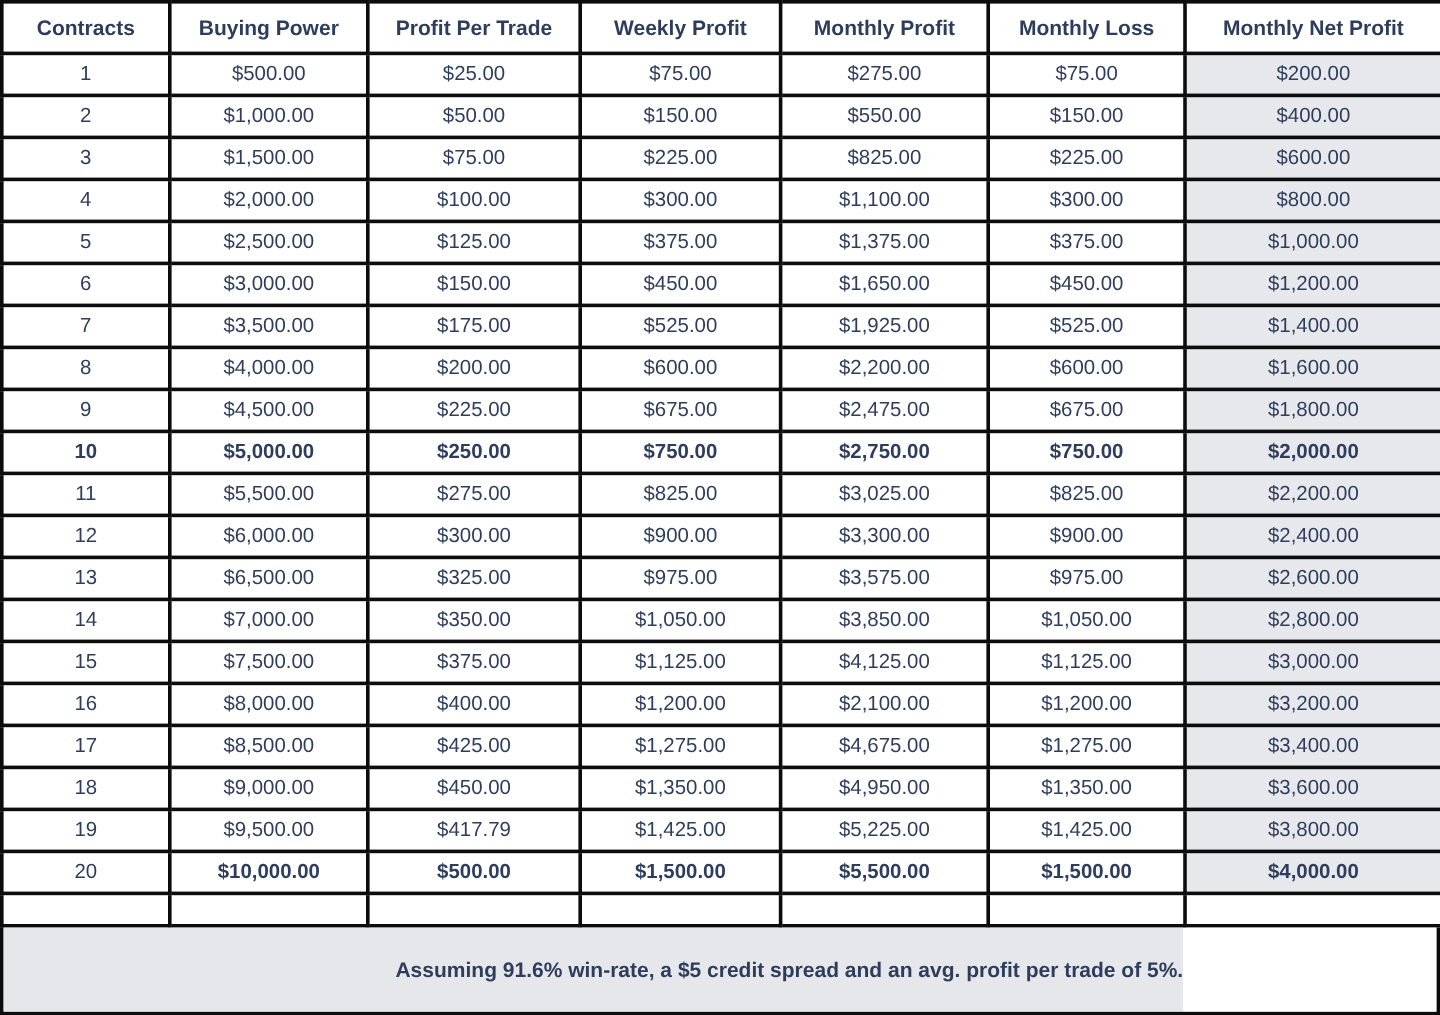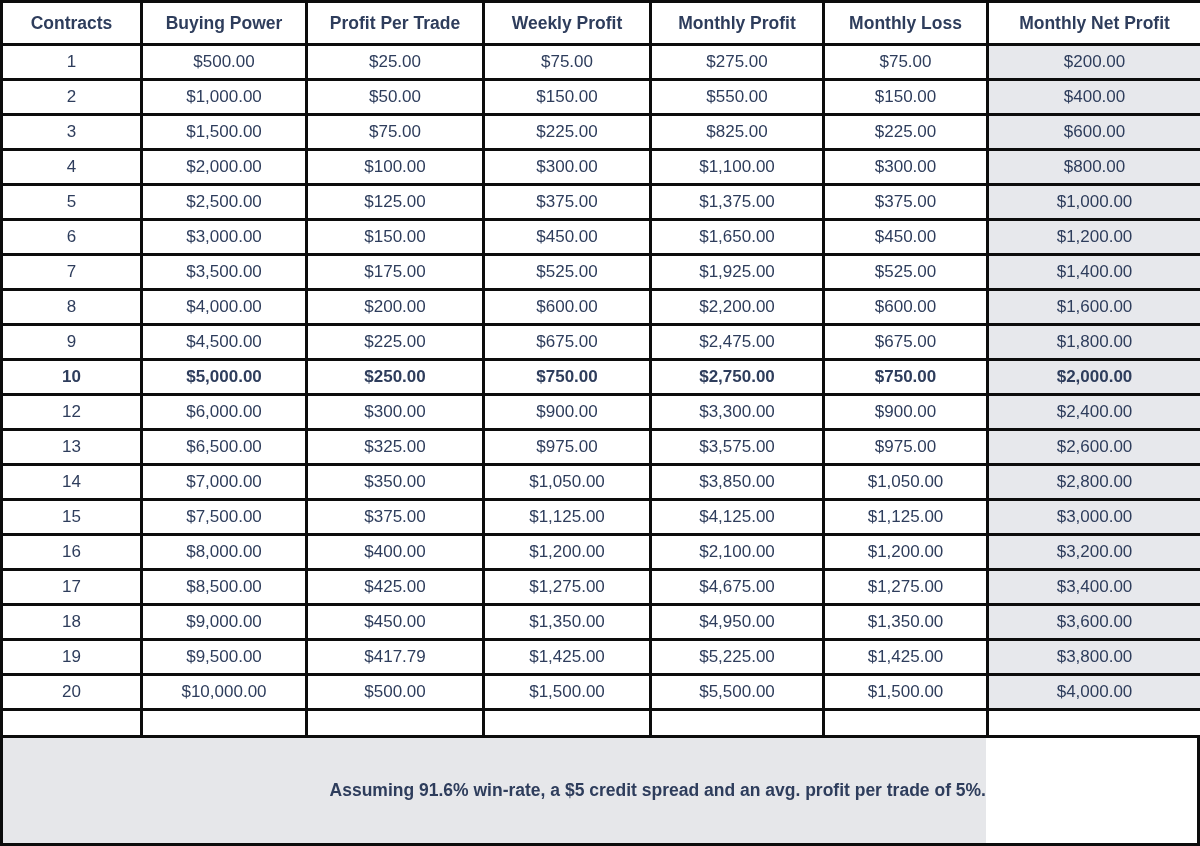--- a/index.html
+++ b/index.html
@@ -29,21 +29,21 @@
     padding:0 4px;overflow:hidden;white-space:nowrap;
   }
   thead tr{height:43px;}
   tbody tr{height:35px;}
   tbody tr.empty-row{height:27px;}
   th{font-weight:700;background:#fff;font-size:17.5px;}
   td{font-weight:400;background:#fff;}
   td.net{background:var(--net-bg);}
   tr.empty-row td.net{background:#fff;}
   tr.bold-all td{font-weight:700;}
-  tr.bold-values td:not(:first-child){font-weight:400;}
+  tr.bold-values td:not(:first-child){font-weight:700;}
   .footer{
     flex:1;display:flex;
     border:3px solid var(--line);border-top:none;
   }
   .footnote-cell{
     width:983px;flex:0 0 983px;background:var(--foot-bg);
     display:flex;align-items:center;justify-content:flex-end;
   }
   .footnote-text{
     font-size:17.5px;font-weight:700;color:var(--navy);
@@ -160,20 +160,29 @@
         <tr class="bold-all">
           <td>10</td>
           <td>$5,000.00</td>
           <td>$250.00</td>
           <td>$750.00</td>
           <td>$2,750.00</td>
           <td>$750.00</td>
           <td class="net">$2,000.00</td>
         </tr>
         <tr>
+          <td>11</td>
+          <td>$5,500.00</td>
+          <td>$275.00</td>
+          <td>$825.00</td>
+          <td>$3,025.00</td>
+          <td>$825.00</td>
+          <td class="net">$2,200.00</td>
+        </tr>
+        <tr>
           <td>12</td>
           <td>$6,000.00</td>
           <td>$300.00</td>
           <td>$900.00</td>
           <td>$3,300.00</td>
           <td>$900.00</td>
           <td class="net">$2,400.00</td>
         </tr>
         <tr>
           <td>13</td>

